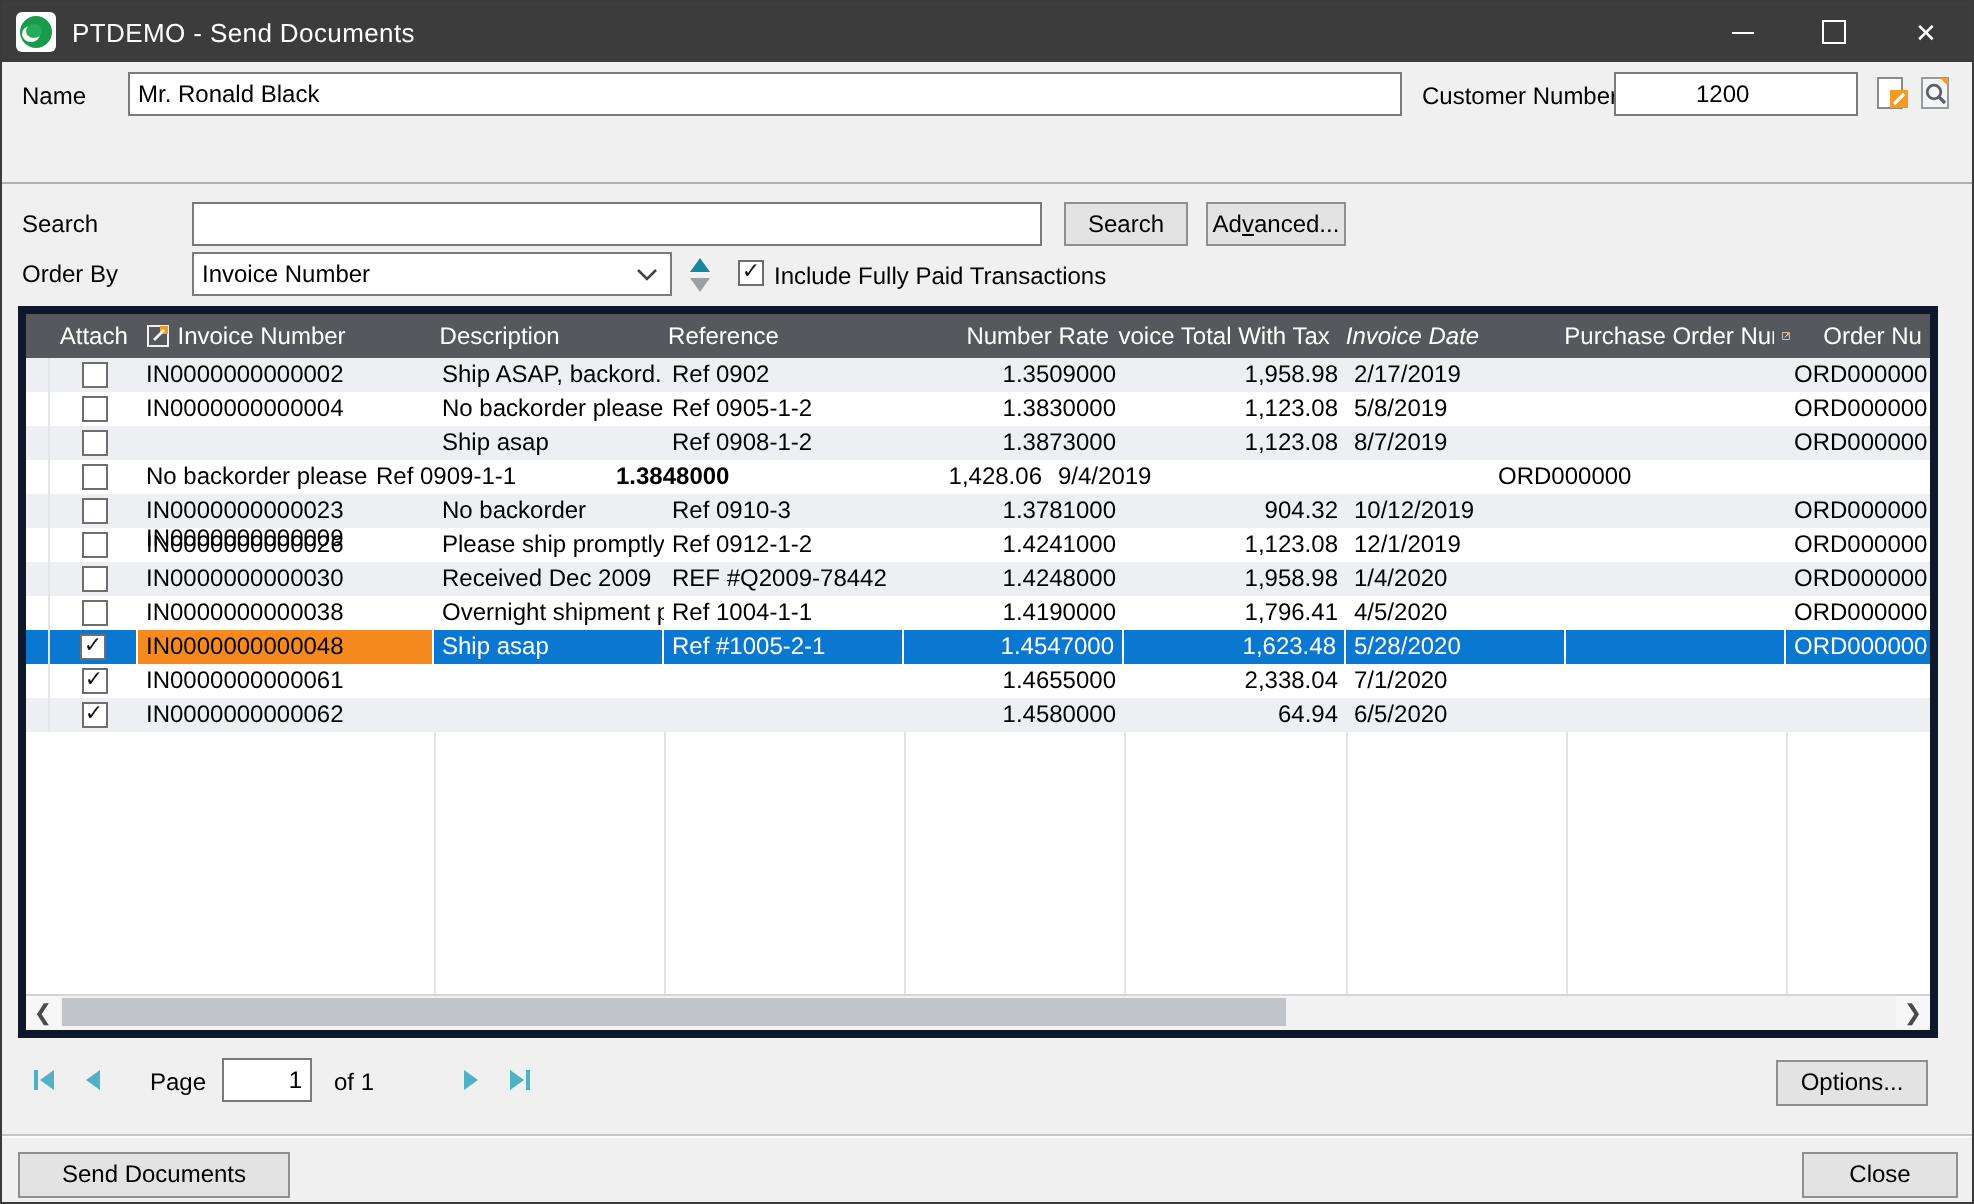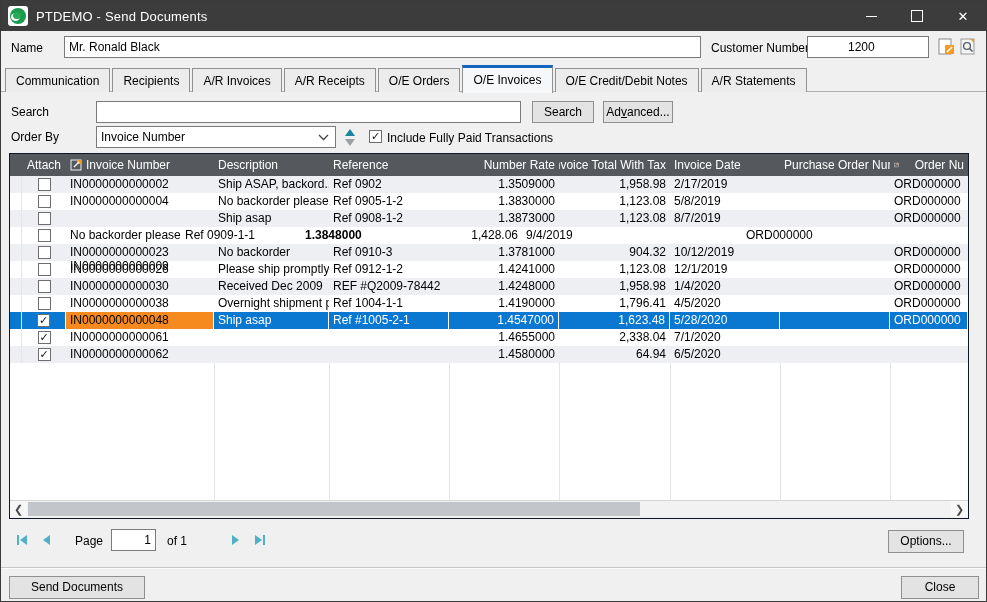--- a/index.html
+++ b/index.html
@@ -40,21 +40,21 @@
   .spinner{position:absolute;display:flex;flex-direction:column;justify-content:center;gap:3px;align-items:center;}
   .tri-up{width:0;height:0;border-left:5px solid transparent;border-right:5px solid transparent;
           border-bottom:7px solid #17869e;}
   .tri-dn{width:0;height:0;border-left:5px solid transparent;border-right:5px solid transparent;
           border-top:7px solid #9aa0a4;}
   .cb{width:13px;height:13px;background:#fff;border:1px solid #6e6e6e;box-sizing:border-box;
       display:flex;align-items:center;justify-content:center;flex:none;}
   .cb.checked::after{content:"\2713";font-size:11px;line-height:11px;color:#111;}
   
   .grid{position:absolute;left:8px;top:152px;width:960px;height:366px;background:#fff;
-        border:1px solid #0f172a;box-sizing:border-box;overflow:hidden;display:flex;flex-direction:column;}
+        border:4px solid #0f172a;box-sizing:border-box;overflow:hidden;display:flex;flex-direction:column;}
   .ghead{display:flex;height:22px;background:var(--header_bg,#55585d);color:#fff;flex:none;align-items:center;}
   .ghead .hcell{height:22px;line-height:22px;box-sizing:border-box;overflow:hidden;white-space:nowrap;
         display:flex;align-items:center;gap:4px;padding:0 4px;}
   .grow{display:flex;height:17px;flex:none;background:#fff;}
   .grow.stripe{background:var(--stripe,#edeff2);}
   .grow.selected{background:var(--selection,#0a78d0);color:#fff;}
   .gcell{height:17px;line-height:17px;box-sizing:border-box;overflow:hidden;white-space:nowrap;
          padding:0 4px;flex:none;}
   .grow.selected .gcell{border-right:1px solid #fff;}
   .grow.selected .gcell.focus-cell{background:var(--focus_cell,#f68a1e);color:#000;}
@@ -108,30 +108,20 @@
     <line x1="9" y1="14" x2="14" y2="9" stroke="#fff" stroke-width="1.6"></line>
   </svg>
   <svg class="icon16" style="left:958px;top:37px;" viewBox="0 0 17 17">
     <rect x="2" y="1" width="13" height="15" fill="#f3f4f5" stroke="#9a9a9a"></rect>
     <polygon points="11,1 15,5 15,1" fill="#f59a23"></polygon>
     <circle cx="8" cy="8" r="3.4" fill="none" stroke="#5d6166" stroke-width="1.4"></circle>
     <line x1="10.5" y1="10.5" x2="13.5" y2="13.5" stroke="#5d6166" stroke-width="1.6"></line>
   </svg>
 
   <div class="tabline"></div>
-  <div class="tabstrip">
-      <div class="tab">Communication</div>
-      <div class="tab">Recipients</div>
-      <div class="tab">A/R Invoices</div>
-      <div class="tab">A/R Receipts</div>
-      <div class="tab">O/E Orders</div>
-      <div class="tab active">O/E Invoices</div>
-      <div class="tab">O/E Credit/Debit Notes</div>
-      <div class="tab">A/R Statements</div>
-    </div>
 
   <div class="lbl" style="left:10px;top:104px;">Search</div>
   <input class="tbox" style="left: 95px; top: 100px; width: 425px; height: 22px;" value="">
   <div class="btn" style="left:531px;top:100px;width:62px;height:22px;">Search</div>
   <div class="btn" style="left:602px;top:100px;width:70px;height:22px;"><span>Ad</span><u>v</u><span>anced...</span></div>
 
   <div class="lbl" style="left:10px;top:129px;">Order By</div>
   <div class="combo" style="left:95px;top:125px;width:240px;height:22px;">
     <span>Invoice Number</span>
     <svg class="chev" width="11" height="7" viewBox="0 0 11 7">
@@ -164,21 +154,21 @@
         </div>
         <div class="hcell" style="width: 120px; justify-content: flex-start;">
           <span>Reference</span>
         </div>
         <div class="hcell" style="width: 110px; justify-content: flex-end;">
           <span>Number Rate</span>
         </div>
         <div class="hcell" style="width: 111px; justify-content: flex-end;">
           <span>Invoice Total With Tax</span>
         </div>
-        <div class="hcell" style="width: 110px; justify-content: flex-start;">
+        <div class="hcell" style="width: 110px; justify-content: flex-start; font-style: italic;">
           <span>Invoice Date</span>
         </div>
         <div class="hcell" style="width: 110px; justify-content: flex-start;">
           <span>Purchase Order Num...</span>
         </div>
         <div class="hcell" style="width: 78px; justify-content: space-between; gap: 16px;">
           <svg width="12" height="12" viewBox="0 0 12 12">
             <rect x="1" y="1" width="10" height="10" fill="none" stroke="#f2f2f2"></rect>
             <rect x="7" y="1" width="4" height="4" fill="#f59a23"></rect>
             <line x1="4" y1="8" x2="9" y2="3" stroke="#f2f2f2" stroke-width="1.4"></line>

